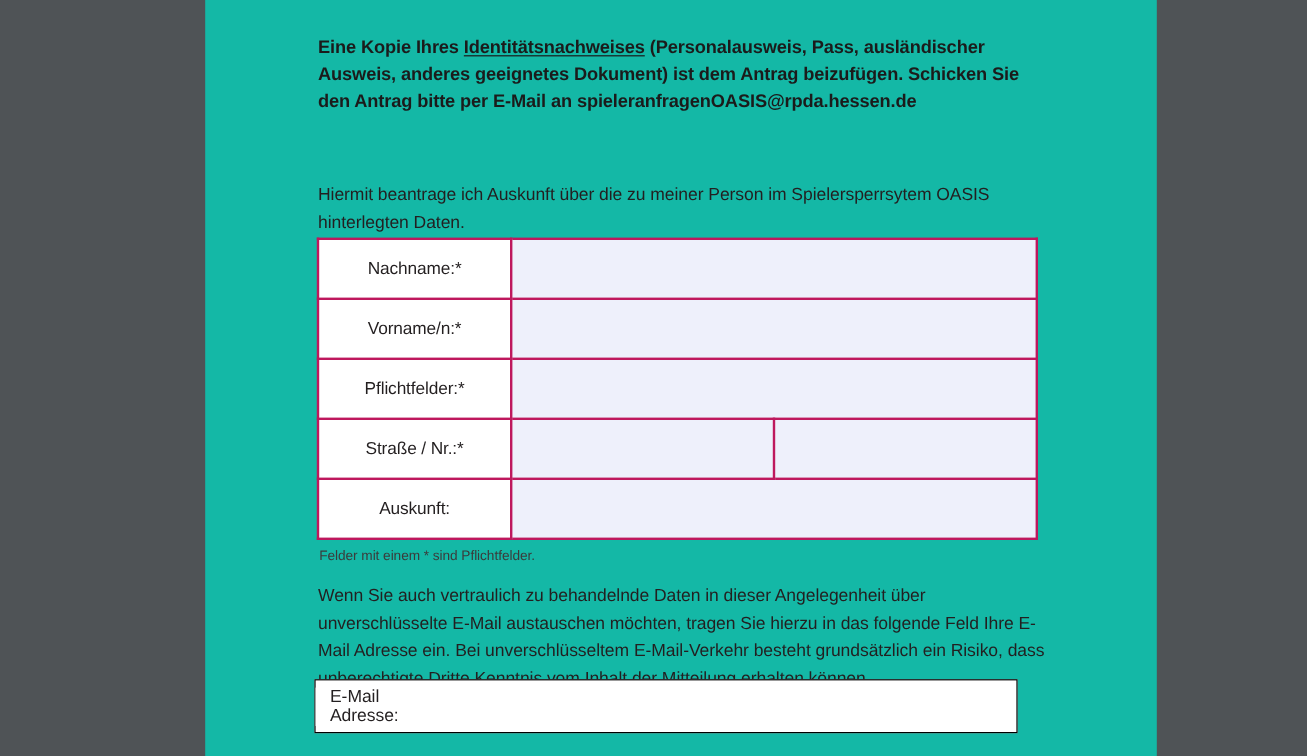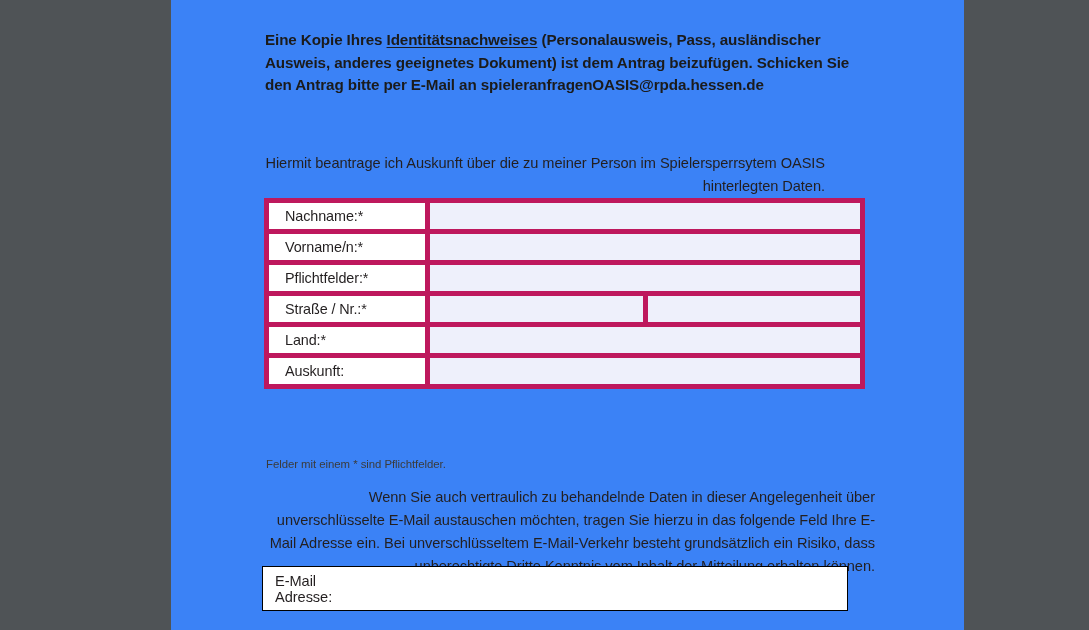--- a/index.html
+++ b/index.html
@@ -14,21 +14,21 @@
     overflow: hidden;
   }
 
   
   #page {
     position: absolute;
     left: 171px;
     top: 0;
     width: 793px;
     height: 630px;
-    background: #3b82f6;
+    background: #14b8a6;
     box-sizing: border-box;
   }
 
   
   .intro {
     position: absolute;
     left: 94px;
     top: 14px;
     width: 600px;
     font-size: 15.2px;
@@ -42,21 +42,20 @@
     text-underline-offset: 2px;
   }
 
   
   .para {
     position: absolute;
     font-size: 14.6px;
     color: #231f20;
     line-height: 23px;
     letter-spacing: -0.05px;
-    text-align: right;
   }
   #request-para {
     left: 94px;
     top: 137px;
     width: 560px;
   }
   #email-info-para {
     left: 94px;
     top: 471px;
     width: 610px;
@@ -65,24 +64,25 @@
   
   #data-table {
     position: absolute;
     left: 93px;
     top: 198px;
     width: 601px;
     border-collapse: collapse;
     table-layout: fixed;
   }
   #data-table td {
-    border: 5px solid #be185d;
+    border: 2px solid #be185d;
     height: 24px;
-    padding: 5px;
+    padding: 16px;
     box-sizing: border-box;
+    text-align: center;
   }
   #data-table td.lbl {
     width: 161px;
     background: #ffffff;
     font-size: 14.4px;
     color: #231f20;
     padding-left: 16px;
     vertical-align: middle;
     letter-spacing: -0.1px;
   }
@@ -153,24 +153,20 @@
         <tr>
           <td class="lbl">Pflichtfelder:*</td>
           <td class="fld" colspan="2"></td>
         </tr>
         <tr>
           <td class="lbl">Straße / Nr.:*</td>
           <td class="fld" style="width: 372px;"></td>
           <td class="fld"></td>
         </tr>
         <tr>
-          <td class="lbl">Land:*</td>
-          <td class="fld" colspan="2"></td>
-        </tr>
-        <tr>
           <td class="lbl">Auskunft:</td>
           <td class="fld" colspan="2"></td>
         </tr>
       </tbody>
   </table>
 
   <div id="footnote">Felder mit einem * sind Pflichtfelder.</div>
 
   <p class="para" id="email-info-para">Wenn Sie auch vertraulich zu behandelnde Daten in dieser Angelegenheit über unverschlüsselte E-Mail austauschen möchten, tragen Sie hierzu in das folgende Feld Ihre E-Mail Adresse ein. Bei unverschlüsseltem E-Mail-Verkehr besteht grundsätzlich ein Risiko, dass unberechtigte Dritte Kenntnis vom Inhalt der Mitteilung erhalten können.</p>
 

